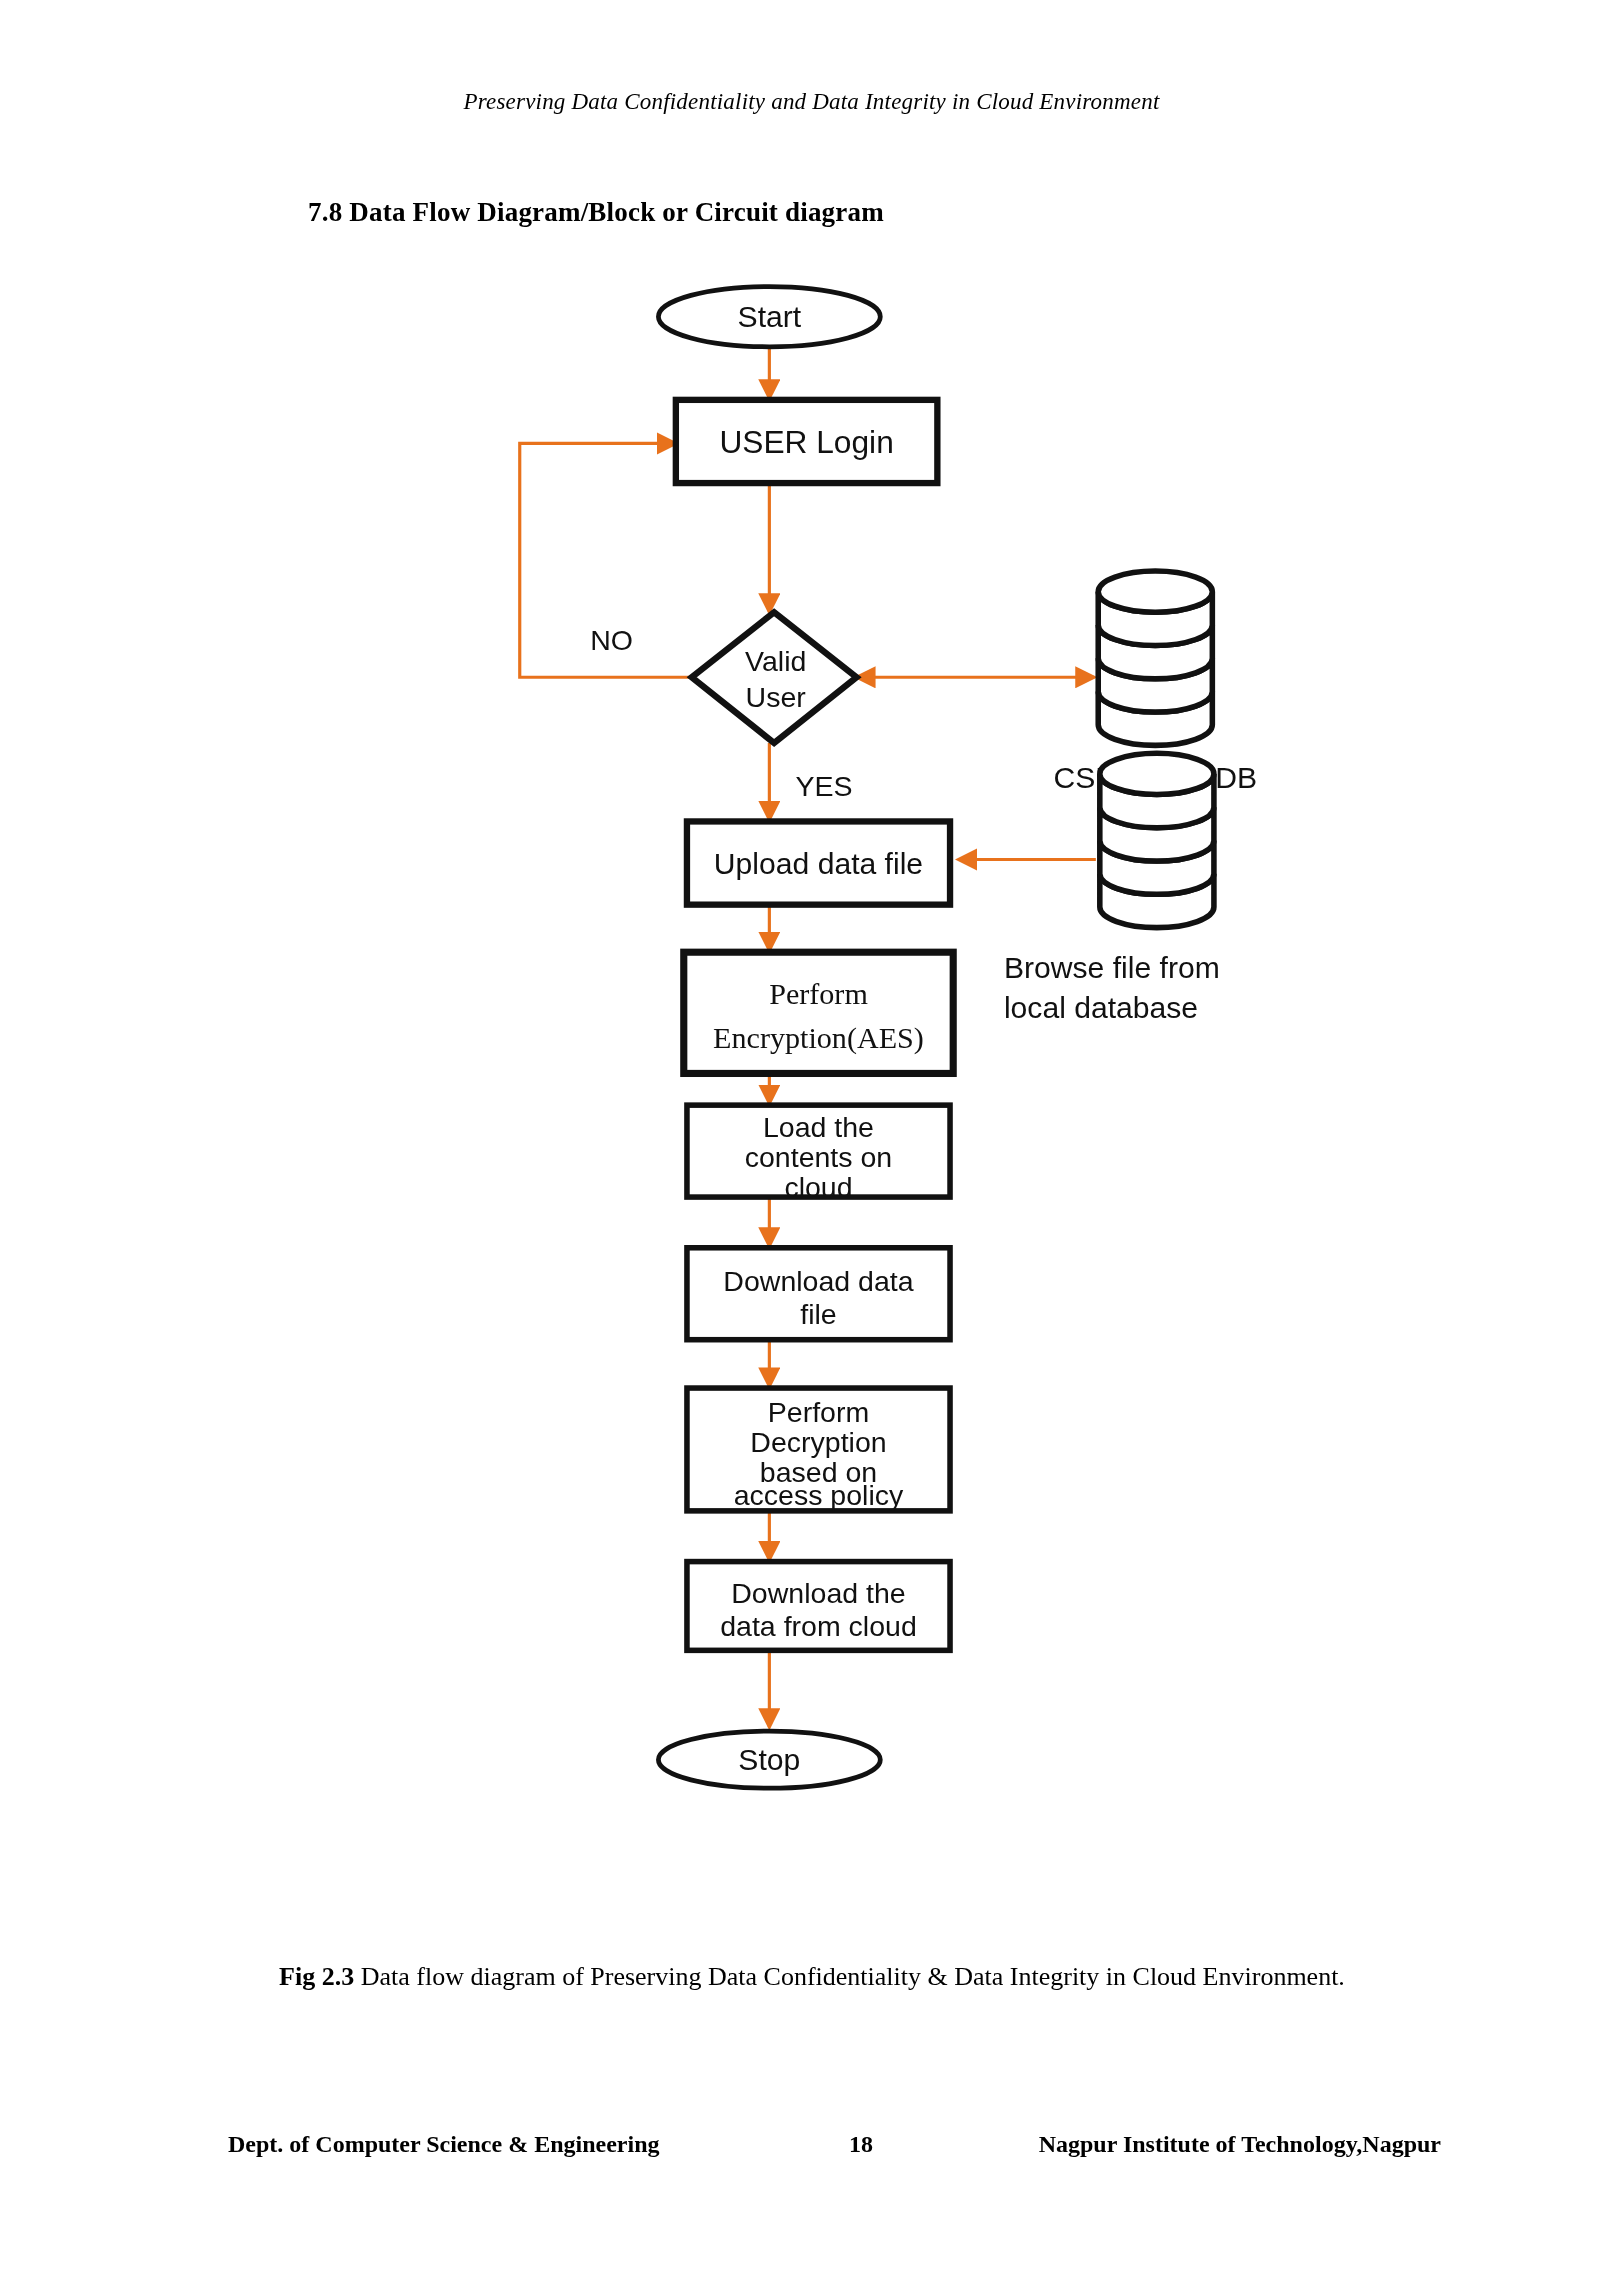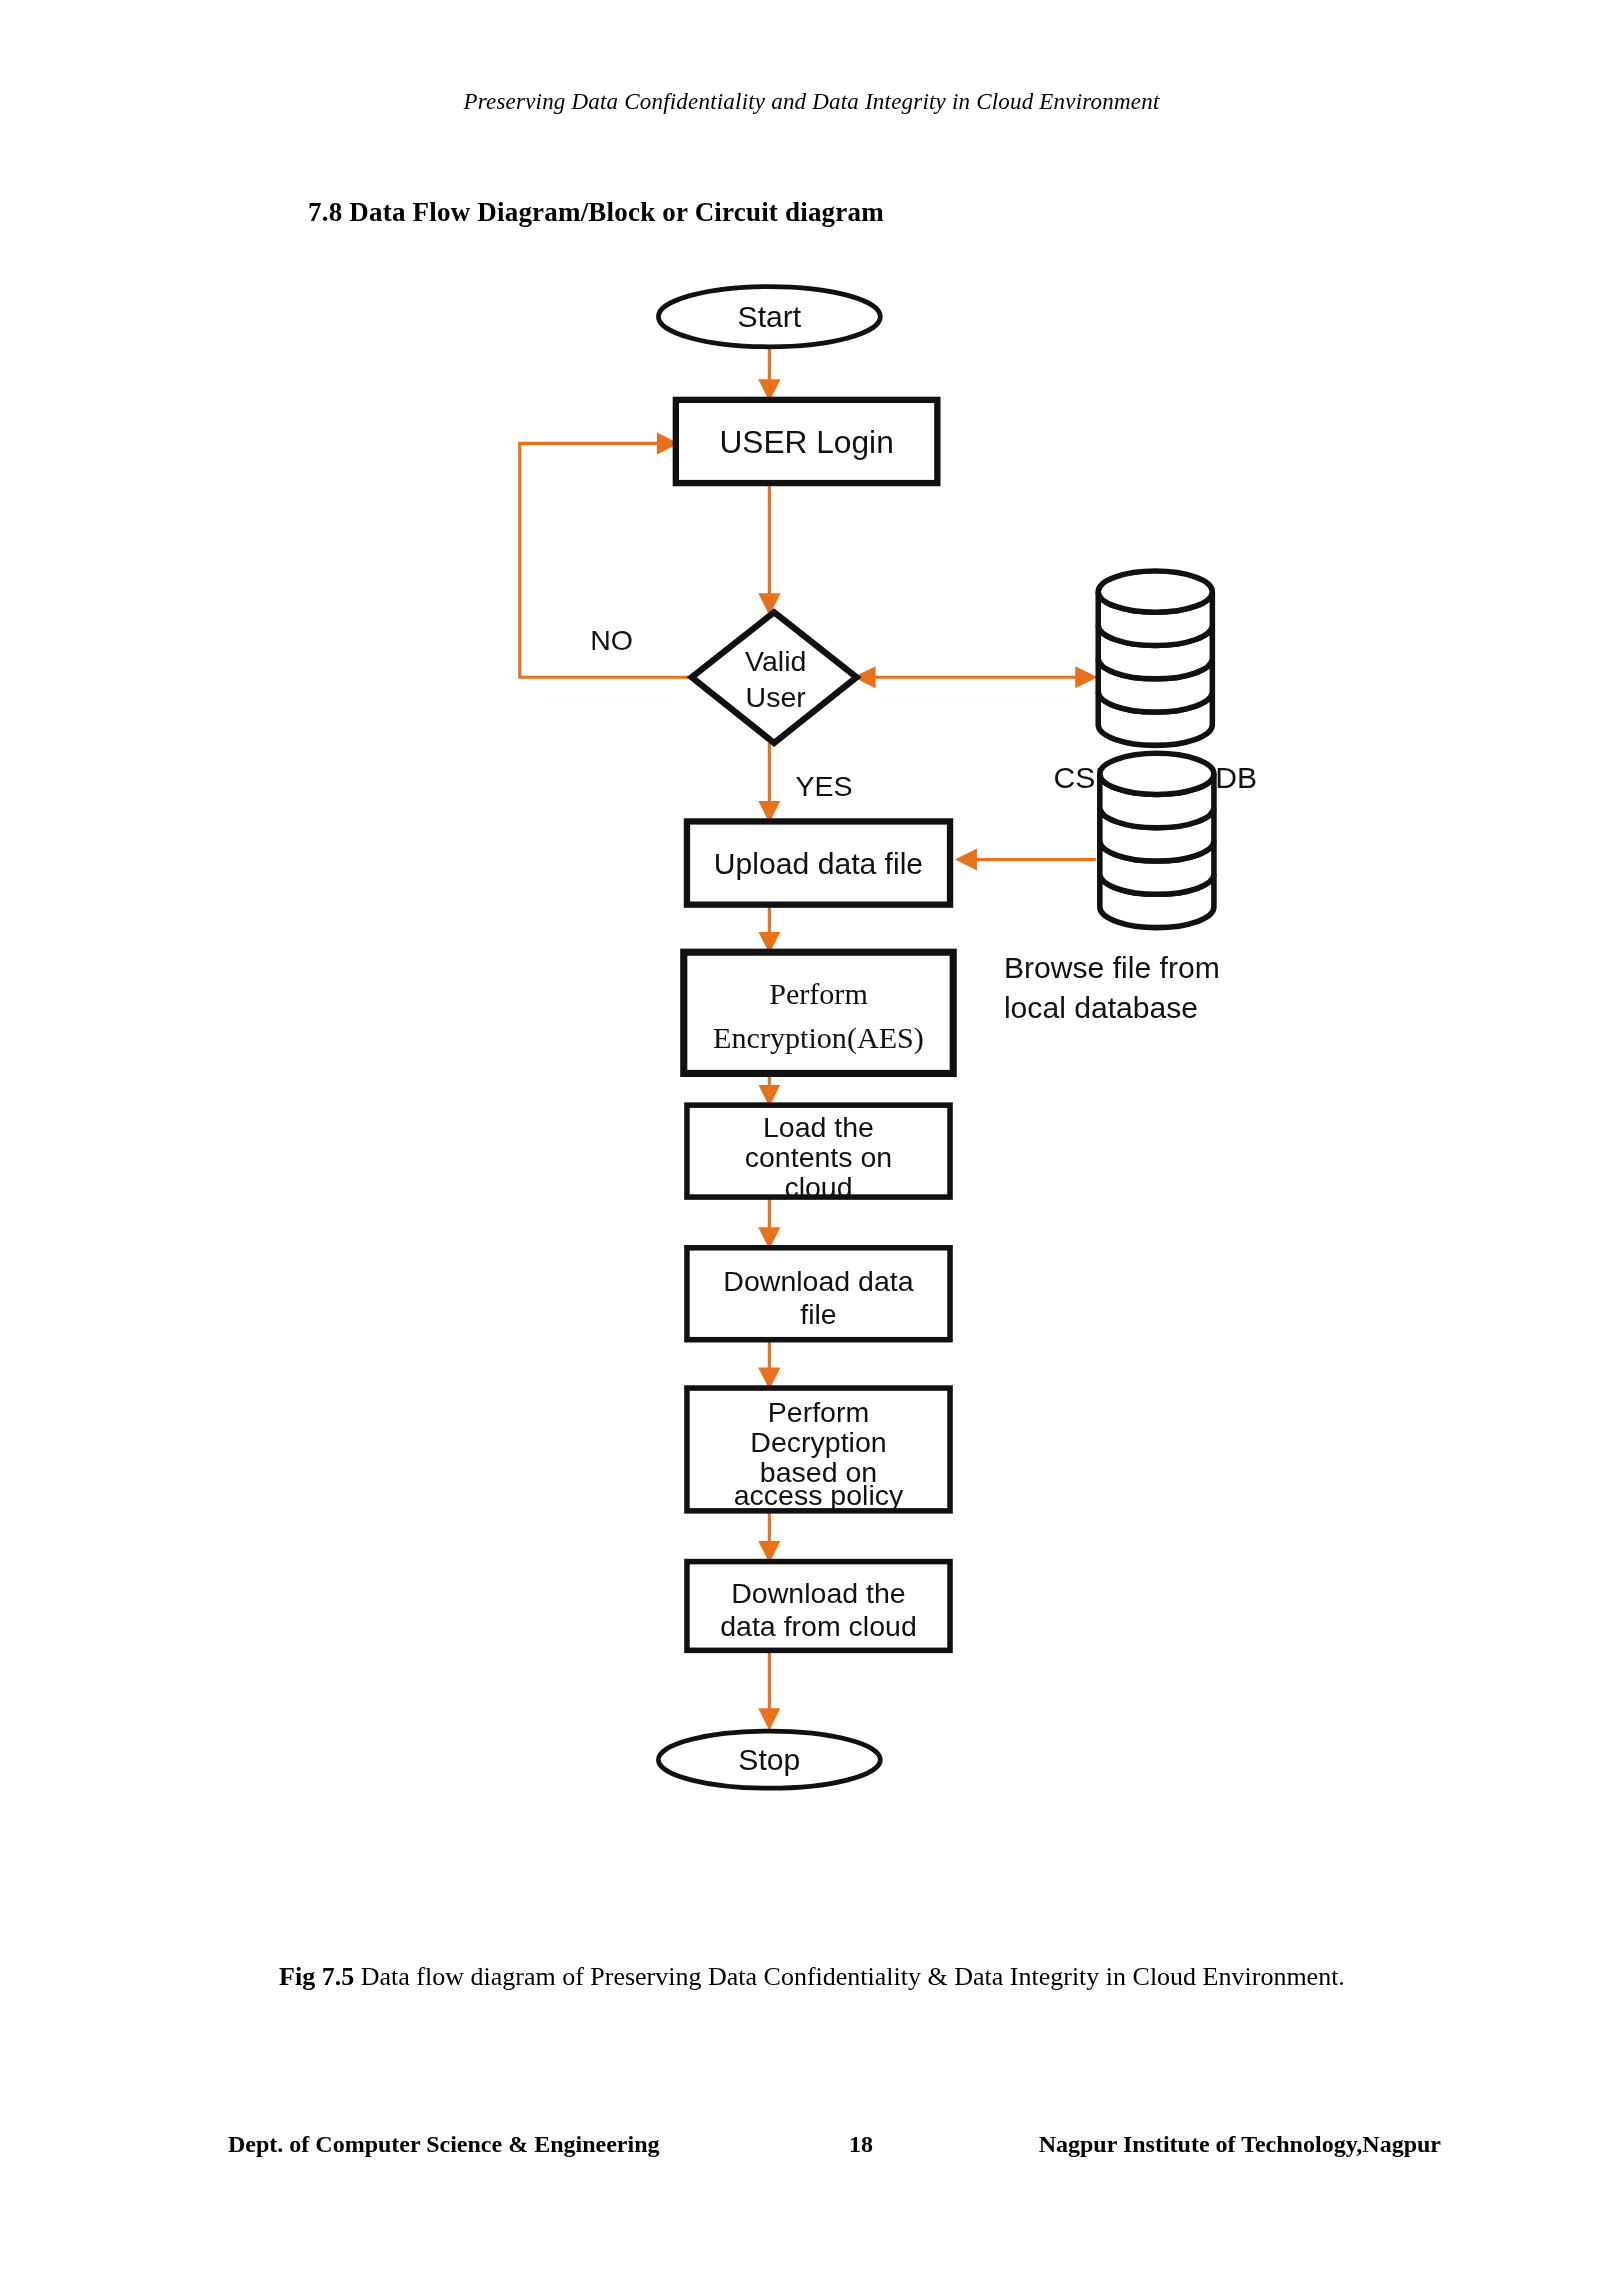--- a/index.html
+++ b/index.html
@@ -221,20 +221,20 @@
     </g>
 
     <g>
       <ellipse cx="370" cy="1866" rx="140" ry="36" fill="#ffffff" stroke="#111111" stroke-width="6"></ellipse>
       <text class="sans-label" x="370" y="1879" font-size="38" text-anchor="middle">Stop</text>
     </g>
 
   </svg>
 </div>
 
-<div id="figure-caption"><span class="cap-bold">Fig 7.5</span><span> Data flow diagram of Preserving Data Confidentiality &amp; Data Integrity in Cloud Environment.</span></div>
+<div id="figure-caption"><span class="cap-bold">Fig 2.3</span><span> Data flow diagram of Preserving Data Confidentiality &amp; Data Integrity in Cloud Environment.</span></div>
 
 <div id="page-footer">
   <span class="foot-left">Dept. of Computer Science &amp; Engineering</span>
   <span class="foot-page">18</span>
   <span class="foot-right">Nagpur Institute of Technology,Nagpur</span>
 </div>
 
 
 </body></html>

